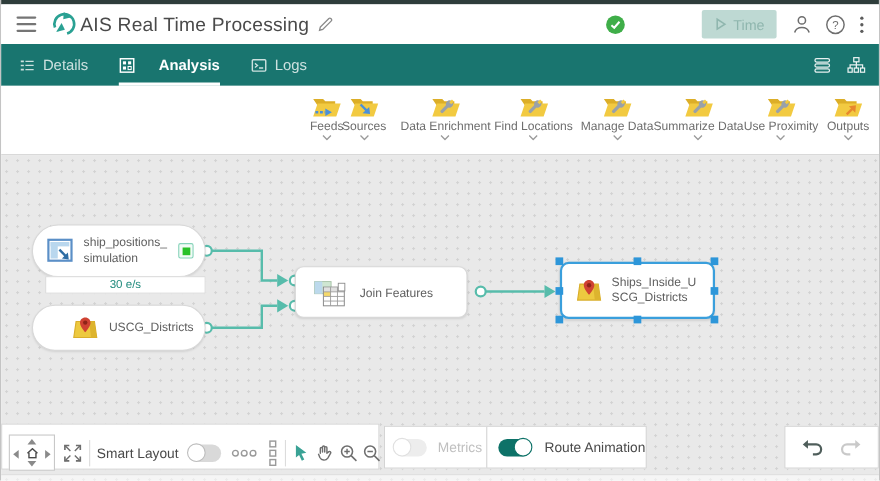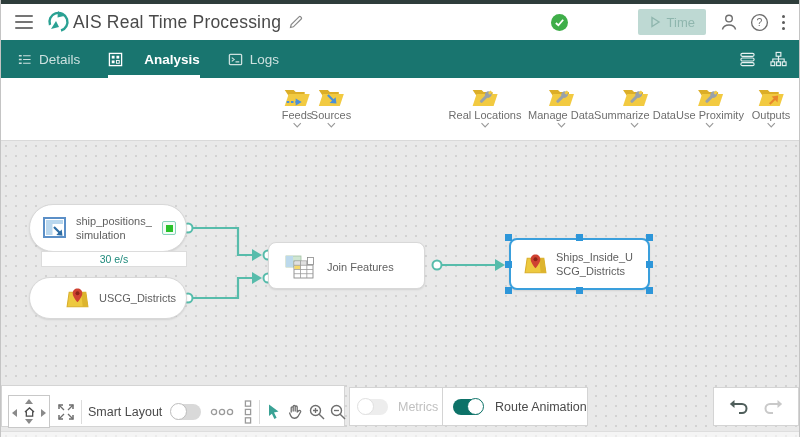--- a/index.html
+++ b/index.html
@@ -220,32 +220,47 @@
           <path d="M6 8 h21 l-4 12 H2 Z" fill="#f2ca41"></path>
         <line x1="11" y1="9" x2="17" y2="15" stroke="#4a90d9" stroke-width="2.2"></line>
         <polygon points="19.6,17.6 12.8,17 18.8,11.2" fill="#4a90d9"></polygon>
       </svg>
       <span class="cat-label">Sources</span>
       <svg class="chev" viewBox="0 0 10 6">
           <path d="M1 1 L5 5 L9 1" fill="none" stroke="#9a9a9a" stroke-width="1.3"></path>
         </svg>
     </div>
 
-
-    <div class="cat" style="left:484px">
+    <div class="cat" style="left:404px">
       <svg class="folder" viewBox="0 0 28 22">
         <path d="M2 4 h9 l2 2 h9 v4 H6 Z" fill="#dcae28"></path>
           <path d="M6 8 h21 l-4 12 H2 Z" fill="#f2ca41"></path>
         <g transform="rotate(45 14 12)">
             <rect x="12.6" y="8" width="3" height="10" rx="1.2" fill="#99a1a9"></rect>
             <circle cx="14.1" cy="7" r="3.2" fill="#99a1a9"></circle>
             <rect x="12.8" y="2.6" width="2.6" height="3.4" fill="#f2ca41"></rect>
           </g>
       </svg>
-      <span class="cat-label">Real Locations</span>
+      <span class="cat-label">Data Enrichment</span>
+      <svg class="chev" viewBox="0 0 10 6">
+          <path d="M1 1 L5 5 L9 1" fill="none" stroke="#9a9a9a" stroke-width="1.3"></path>
+        </svg>
+    </div>
+
+    <div class="cat" style="left:484px">
+      <svg class="folder" viewBox="0 0 28 22">
+        <path d="M2 4 h9 l2 2 h9 v4 H6 Z" fill="#dcae28"></path>
+          <path d="M6 8 h21 l-4 12 H2 Z" fill="#f2ca41"></path>
+        <g transform="rotate(45 14 12)">
+            <rect x="12.6" y="8" width="3" height="10" rx="1.2" fill="#99a1a9"></rect>
+            <circle cx="14.1" cy="7" r="3.2" fill="#99a1a9"></circle>
+            <rect x="12.8" y="2.6" width="2.6" height="3.4" fill="#f2ca41"></rect>
+          </g>
+      </svg>
+      <span class="cat-label">Find Locations</span>
       <svg class="chev" viewBox="0 0 10 6">
           <path d="M1 1 L5 5 L9 1" fill="none" stroke="#9a9a9a" stroke-width="1.3"></path>
         </svg>
     </div>
 
     <div class="cat" style="left:560px">
       <svg class="folder" viewBox="0 0 28 22">
         <path d="M2 4 h9 l2 2 h9 v4 H6 Z" fill="#dcae28"></path>
           <path d="M6 8 h21 l-4 12 H2 Z" fill="#f2ca41"></path>
         <g transform="rotate(45 14 12)">

